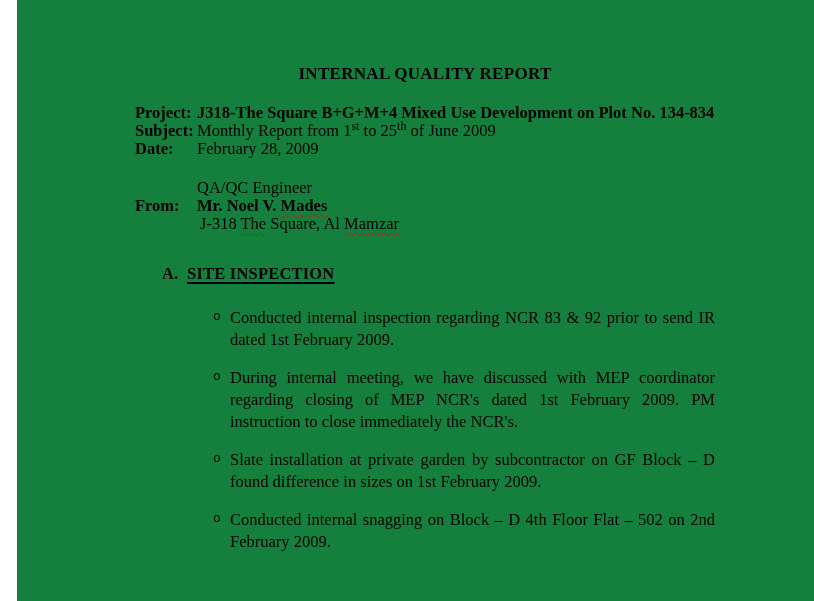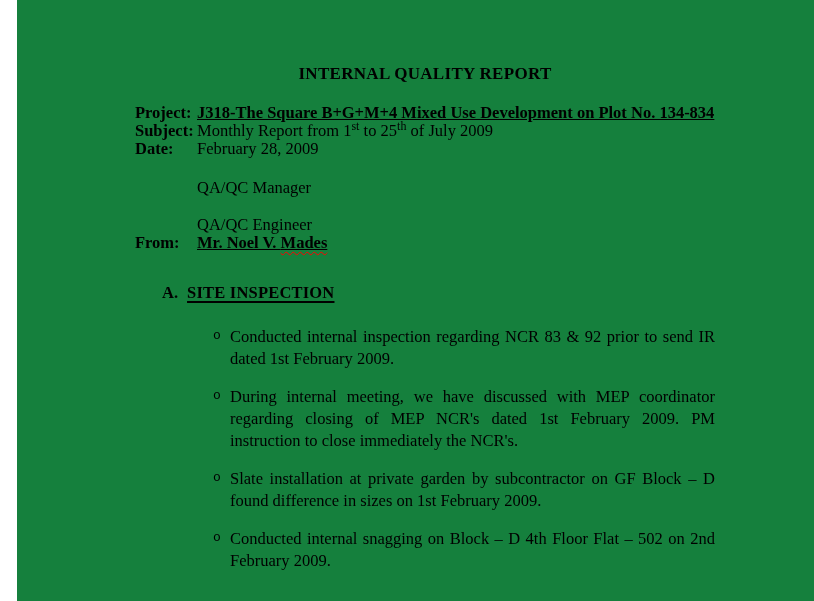--- a/index.html
+++ b/index.html
@@ -19,21 +19,21 @@
   .doc-title{
     text-align:center;
     font-weight:bold;
     font-size:17px;
     letter-spacing:.3px;
     line-height:19px;
     margin:0 0 21px 0;
   }
   .row{line-height:18px;white-space:nowrap;}
   .lbl{display:inline-block;width:62px;font-weight:bold;vertical-align:top;}
-  .b{font-weight:bold;text-decoration:underline;}
+  .b{font-weight:bold;}
   .sub-line{
     line-height:15px;
     margin-left:62px;
     font-size:12px;
     font-weight:bold;
     white-space:nowrap;
   }
   sup{font-size:12px;line-height:0;}
   .sp-red{text-decoration:underline wavy #ff0000 1px;text-underline-offset:2.5px;}
   .sp-green{text-decoration:underline wavy #008000 1px;text-underline-offset:2.5px;}
@@ -75,31 +75,31 @@
 <body>
 
 <div class="page">
   <div class="content">
 
     <div class="doc-title">INTERNAL QUALITY REPORT</div>
 
     <div class="row"><span class="lbl">Project:</span><span class="b">J318-The Square B+G+M+4 Mixed Use Development on Plot No. 134-834</span></div>
 
 
-    <div class="row"><span class="lbl">Subject:</span><span><span>Monthly Report from 1</span><sup>st</sup><span> to 25</span><sup>th</sup><span> of July 2009</span></span></div>
+    <div class="row"><span class="lbl">Subject:</span><span><span>Monthly Report from 1</span><sup>st</sup><span> to 25</span><sup>th</sup><span> of June 2009</span></span></div>
 
     <div class="row"><span class="lbl">Date:</span><span>February 28, 2009</span></div>
 
     <div class="to-block">
-      <div class="row"><span class="lbl"></span><span>QA/QC Manager</span></div>
     </div>
 
     <div class="from-block">
       <div class="row"><span class="lbl"></span><span>QA/QC Engineer</span></div>
       <div class="row"><span class="lbl">From:</span><span class="b"><span>Mr. Noel V. </span><span class="sp-red">Mades</span></span></div>
+      <div class="row"><span class="lbl"></span><span class="addr"><span>J-318 </span><span class="sp-green">The</span><span> Square, Al </span><span class="sp-red">Mamzar</span></span></div>
     </div>
 
     <div class="section-head"><span>A.</span><span class="heading-text">SITE INSPECTION</span></div>
 
     <div class="bullet-list">
 
       <div class="bullet-item">
         <span class="bullet-marker">o</span>
         <span class="bullet-text">Conducted internal inspection regarding NCR 83 &amp; 92 prior to send IR dated 1st February 2009.</span>
       </div>

